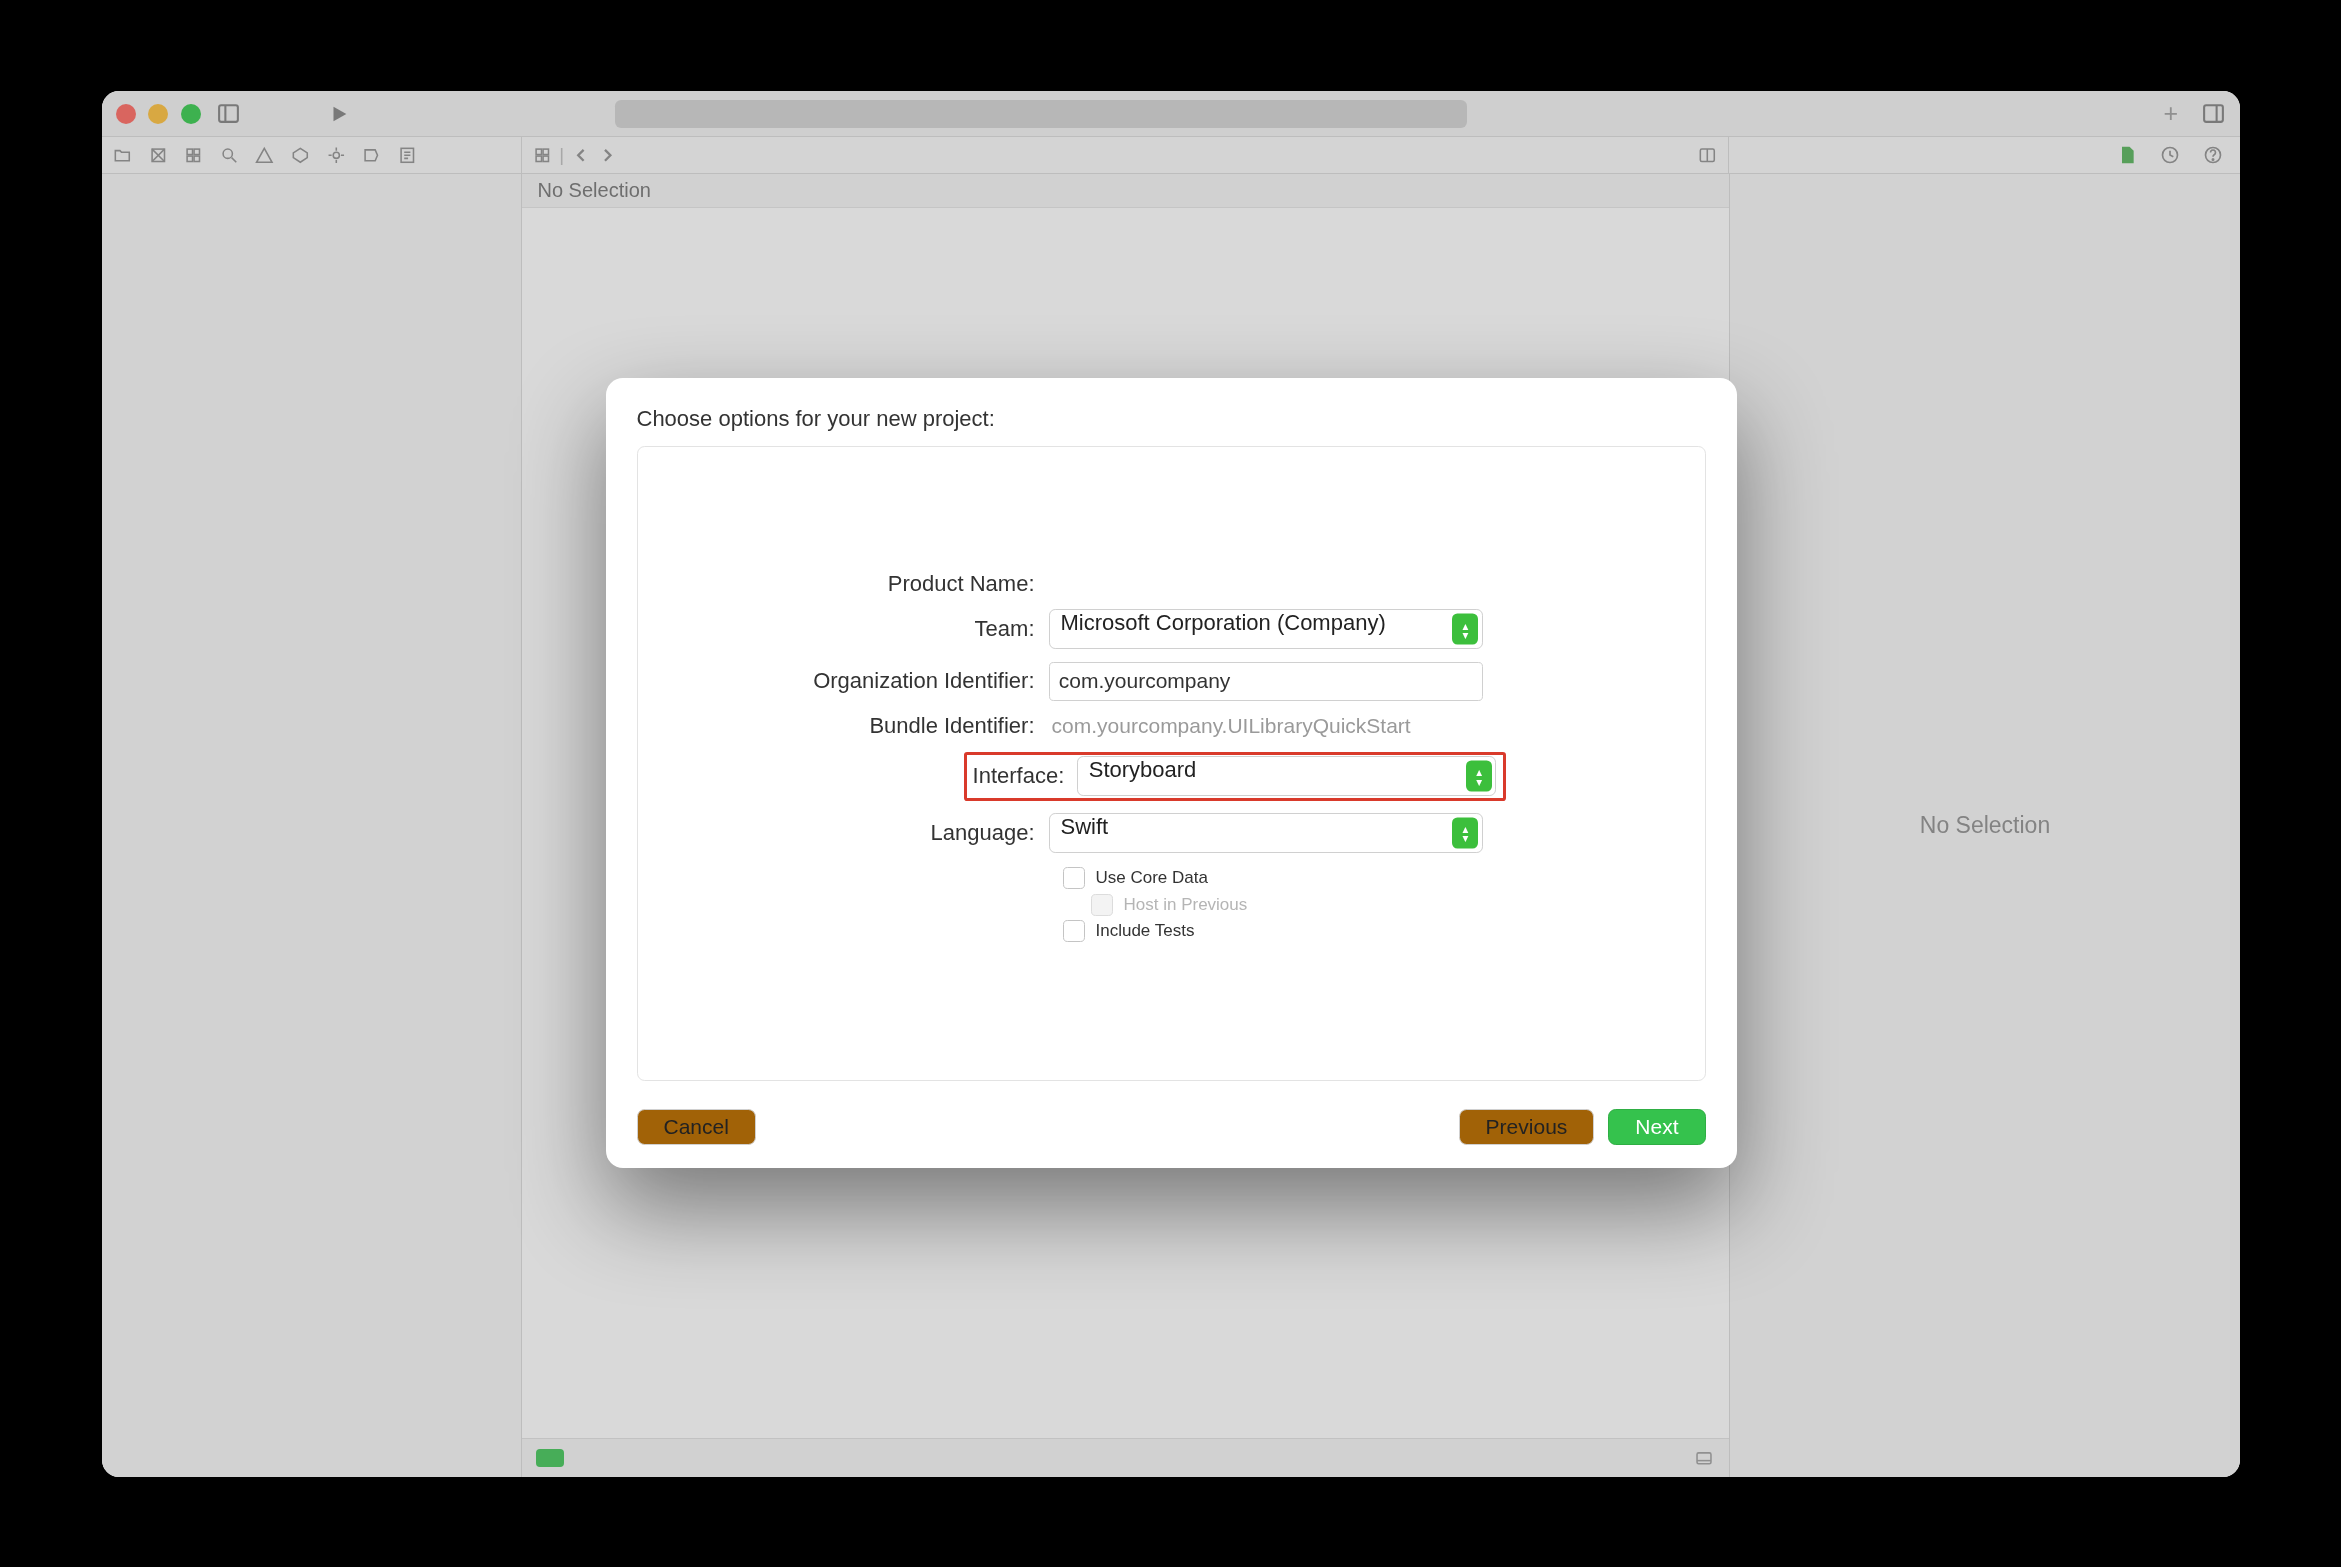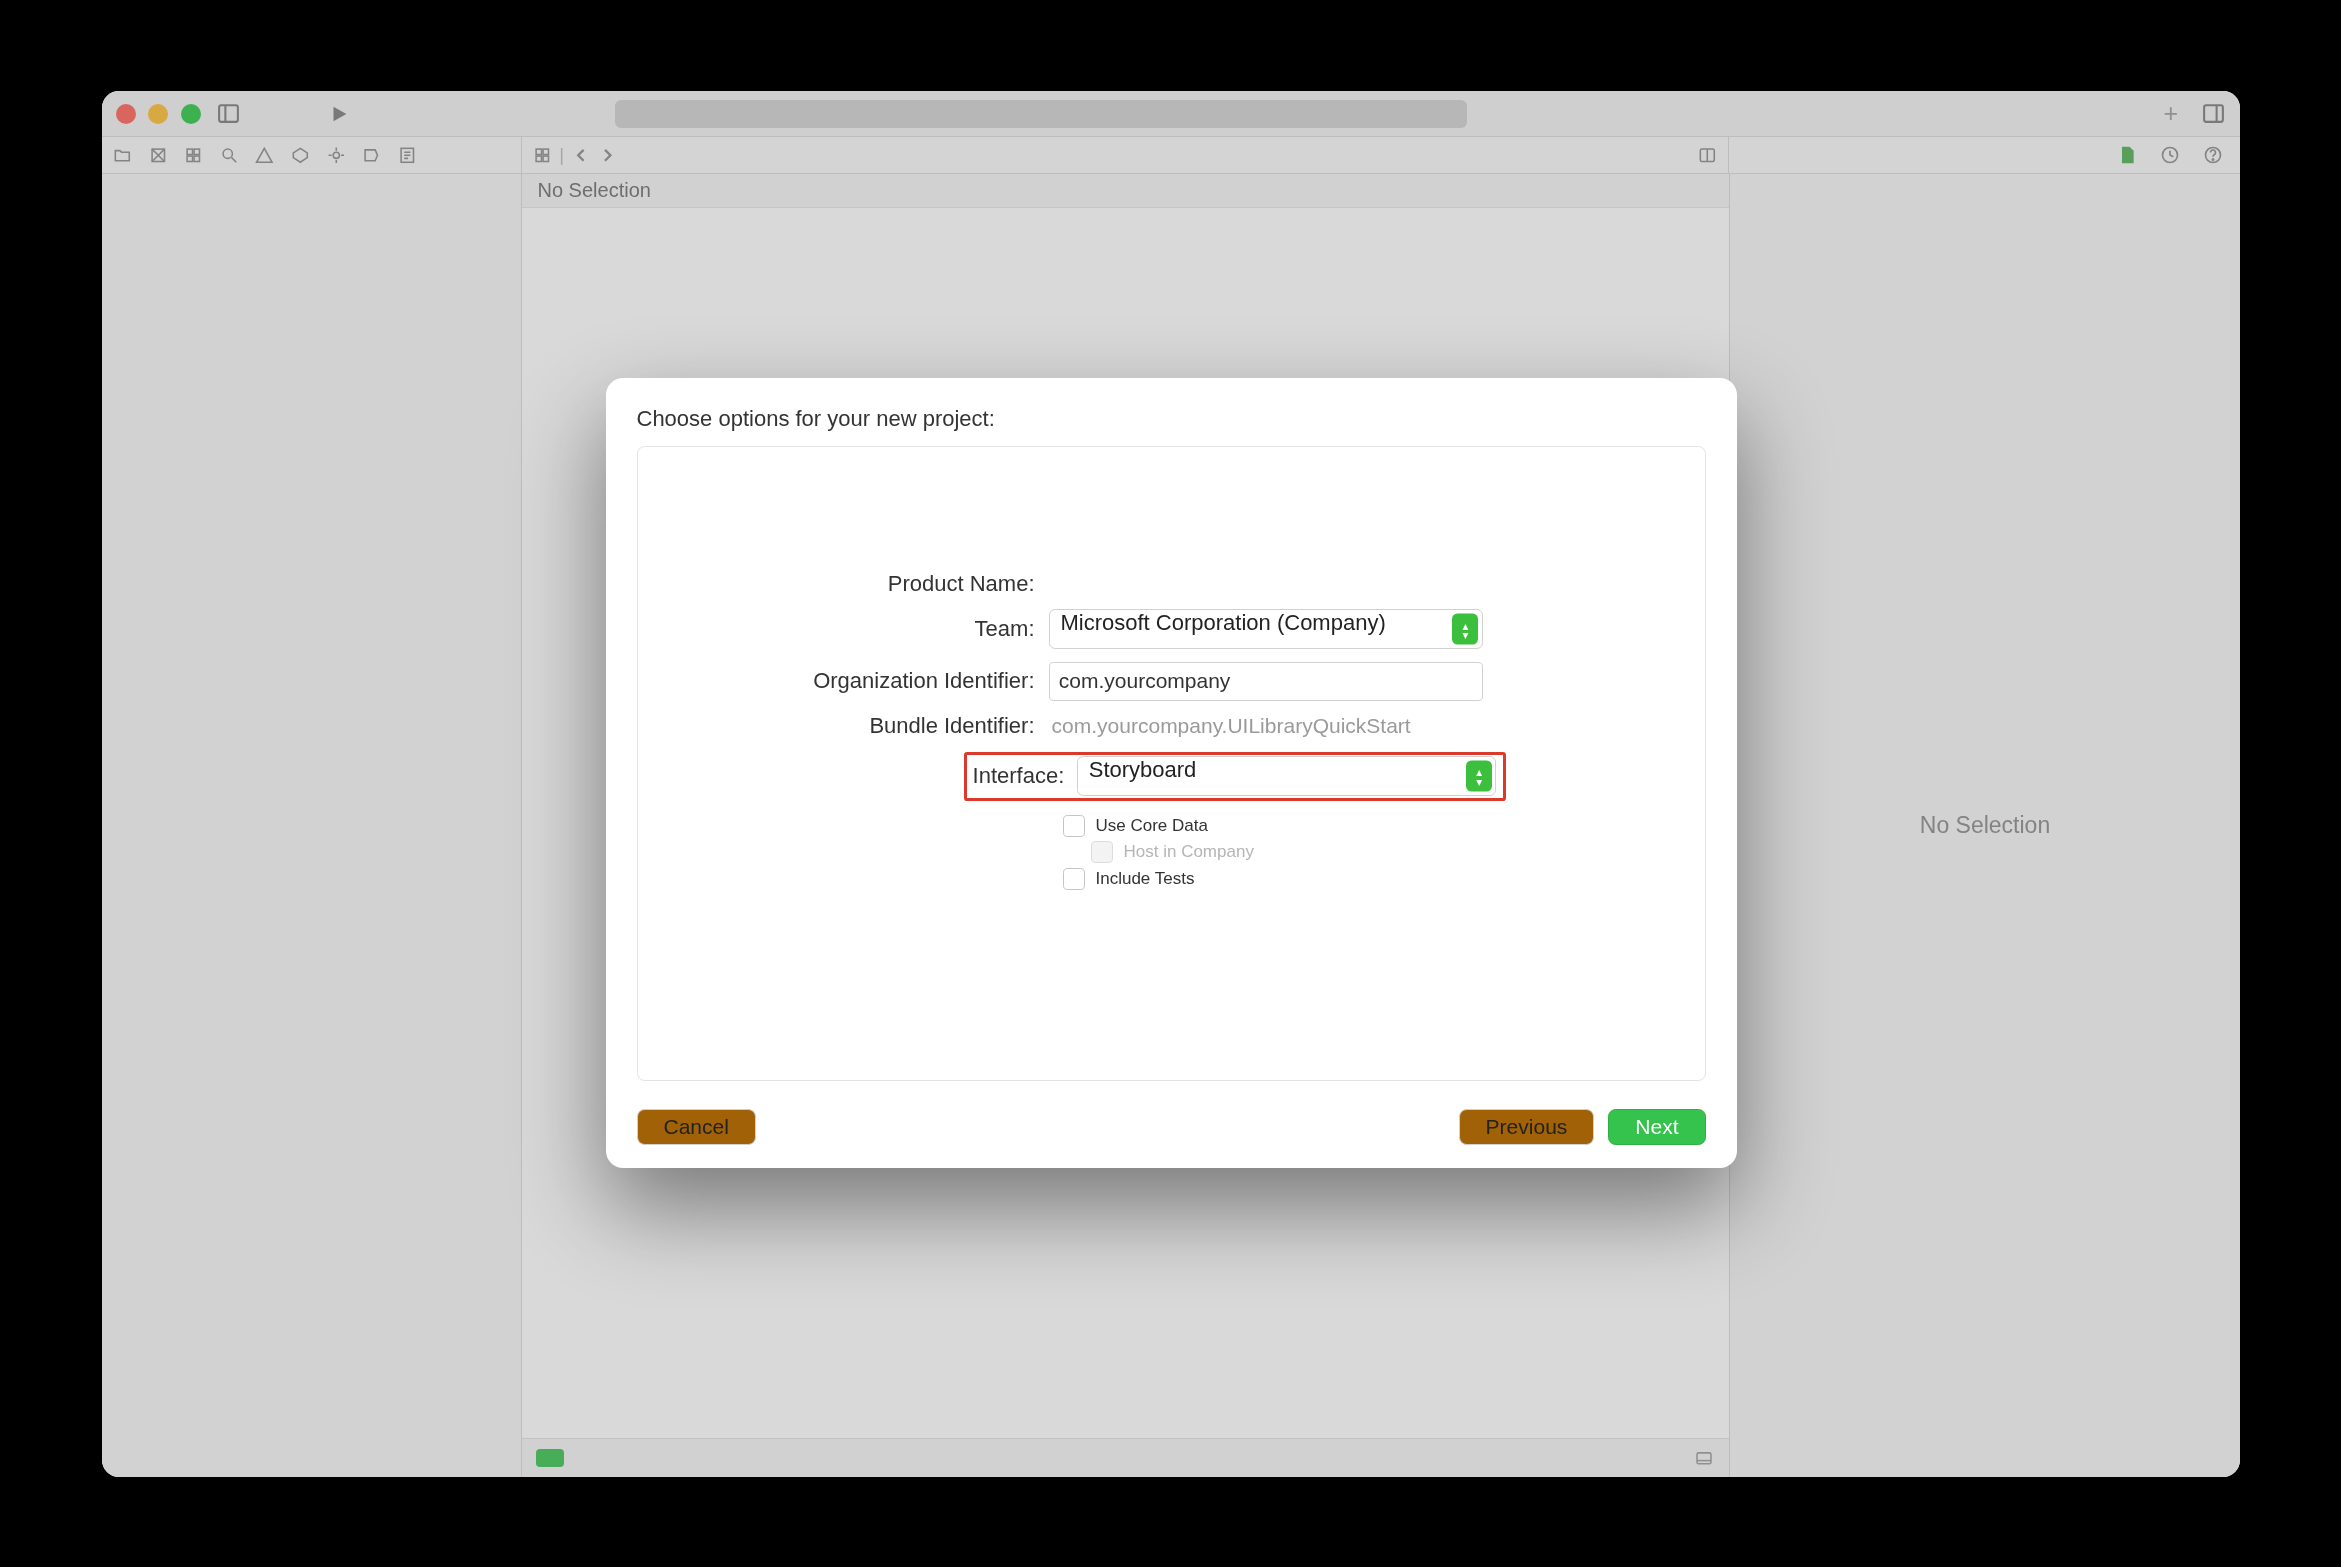--- a/index.html
+++ b/index.html
@@ -451,28 +451,37 @@
           <div class="form-label" style="width:auto; padding-right:0; margin-left:271px;"></div>
           <div class="row-highlight" style="margin-left:16px;">
             <span class="form-label-inline">Interface:</span>
             <div class="popup">
               <span>Storyboard</span>
               <span class="arrows"></span>
             </div>
           </div>
         </div>
 
+        <div class="form-row" style="margin-top:7.7px;">
+          <div class="form-label">Language:</div>
+          <div class="form-field">
+            <div class="popup">
+              <span>Swift</span>
+              <span class="arrows"></span>
+            </div>
+          </div>
+        </div>
 
         <div class="checkbox-row" style="margin-top:14px;">
           <div class="cbox"></div>
           <span>Use Core Data</span>
         </div>
         <div class="checkbox-row disabled indent">
           <div class="cbox"></div>
-          <span>Host in Company</span>
+          <span>Host in Previous</span>
         </div>
         <div class="checkbox-row">
           <div class="cbox"></div>
           <span>Include Tests</span>
         </div>
 
       </div>
 
       <div class="sheet-buttons">
         <div class="btn">Cancel</div>

